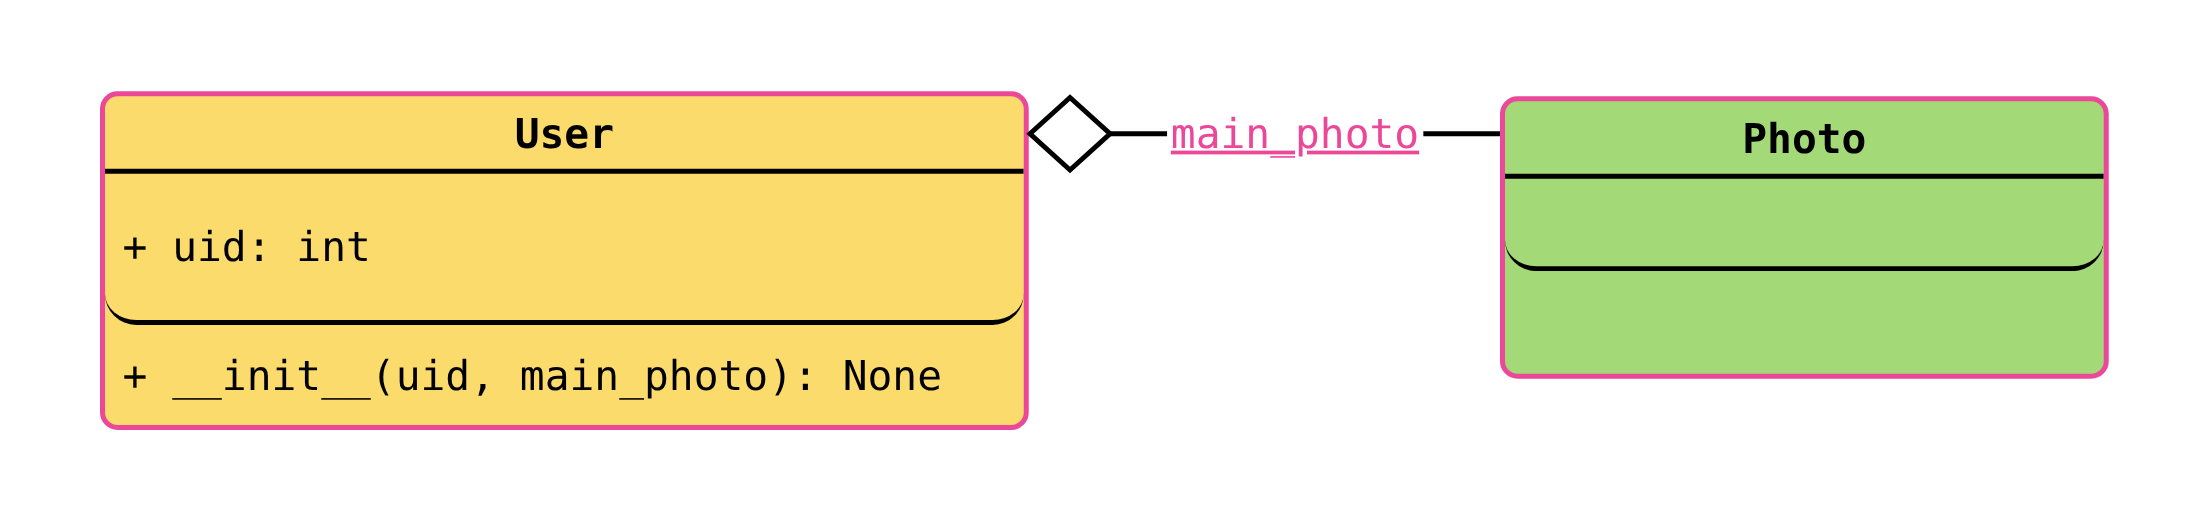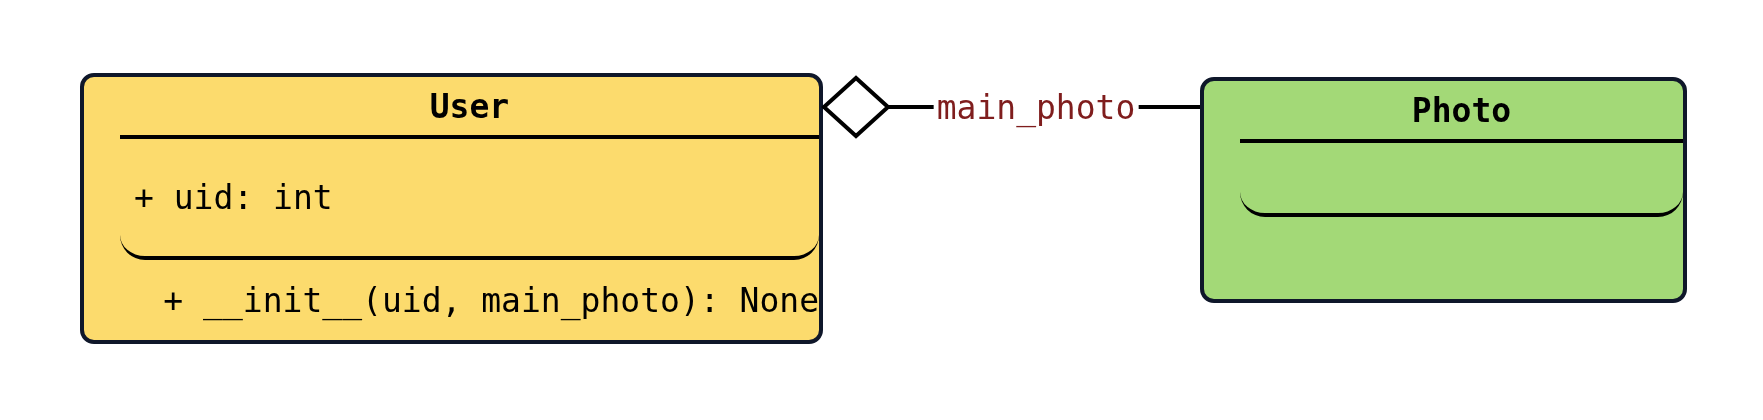--- a/index.html
+++ b/index.html
@@ -9,27 +9,26 @@
     font-family: "DejaVu Sans Mono", "Liberation Mono", monospace;
   }
   .canvas {
     position: relative;
     width: 1763px; height: 420px;
     background: #ffffff;
     overflow: hidden;
   }
   .class-box {
     position: absolute;
-    border: 4px solid #0f172a;
+    border: 4px solid #ec4899;
     border-radius: 14px;
     display: flex;
     flex-direction: column;
     overflow: hidden;
     color: #000;
-    padding-left: 36px;
   }
   .class-box.user  { left: 80px;   top: 73px; width: 743px; height: 271px; background: #FCDB6D; }
   .class-box.photo { left: 1200px; top: 77px; width: 487px; height: 226px; background: #A3D977; }
 
   .sec-title {
     flex: 0 0 62px;
     display: flex;
     align-items: center;
     justify-content: center;
     font-weight: bold;
@@ -49,37 +48,37 @@
   }
   .user  .sec-attrs { flex: 0 0 121px; }
   .photo .sec-attrs { flex: 0 0 74px; }
   .sec-methods {
     flex: 1 1 auto;
     display: flex;
     align-items: center;
     padding-left: 14px;
     font-size: 33px;
     white-space: pre;
-    justify-content: flex-end;
   }
   .bold { font-weight: bold; }
 
   .connector-svg {
     position: absolute;
     left: 0; top: 0;
   }
   .edge-label {
     position: absolute;
     left: 1036px; top: 107px;
     transform: translate(-50%, -50%);
     background: #ffffff;
     padding: 0 3px;
     font-size: 33px;
-    color: #7f1d1d;
+    color: #ec4899;
     white-space: pre;
+    text-decoration: underline;
   }
 </style>
 </head>
 <body>
 
 <div class="canvas">
 
   <div class="class-box user" style="background: rgb(252, 219, 109);">
     <div class="sec-title">User</div>
     <div class="sec-attrs">

